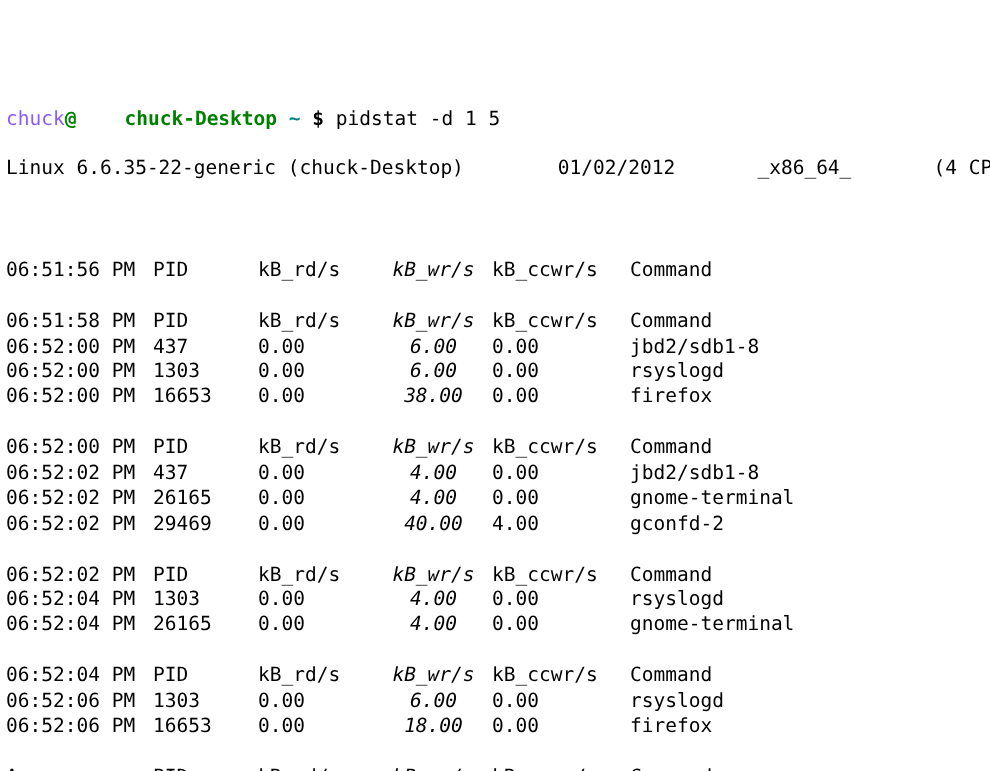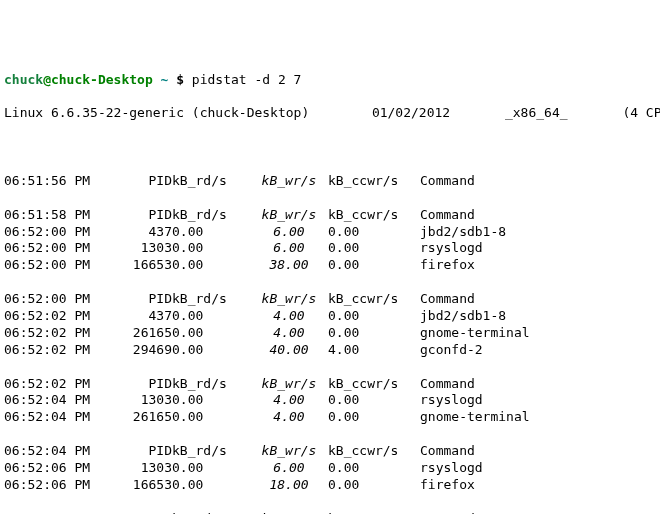--- a/index.html
+++ b/index.html
@@ -5,39 +5,39 @@
     body {
       margin: 0;
       padding: 4px;
       font-family: "DejaVu Sans Mono", "Liberation Mono", monospace;
       font-size: 13px;
       background: #fff;
       color: #000;
       white-space: pre;
       line-height: 1.3;
     }
-    .user { color: #15803d; font-weight: bold; }
-    .host { color: #008000; font-weight: bold; }
+    .user { color: #8b5cf6; font-weight: normal; }
+    .host { color: #008000; font-weight: bold; margin-left: 32px; }
     .at   { color: #008000; font-weight: bold; }
     .path { color: #008080; font-weight: bold; }
     .dollar{ color: #000; font-weight: bold; }
     .cmd  { color: #000; }
     .line { }
     .col-t { display:inline-block; width:98px; }
-    .col-pid { display:inline-block; width:70px; text-align:right; }
+    .col-pid { display:inline-block; width:70px; }
     .col-rd { display:inline-block; width:78px; }
     .col-wr { display:inline-block; width:78px; text-align:center;font-style:italic; }
     .col-cc { display:inline-block; width:78px; text-align:left; }
     .col-cmd{ display:inline-block; padding-left:14px; }
     .hdr { }
   </style>
 </head>
 <body>
 
 
 
-<div class="line"><span class="user">chuck</span><span class="at">@</span><span class="host">chuck-Desktop</span> <span class="path">~</span> <span class="dollar">$</span> <span class="cmd">pidstat -d 2 7</span></div>
+<div class="line"><span class="user">chuck</span><span class="at">@</span><span class="host">chuck-Desktop</span> <span class="path">~</span> <span class="dollar">$</span> <span class="cmd">pidstat -d 1 5</span></div>
 <div class="line"><span>Linux 6.6.35-22-generic (chuck-Desktop)</span>        <span>01/02/2012</span>       <span>_x86_64_</span>       <span>(4 CPU)</span></div>
 <div class="line"> </div>
 <div id="out"><div class="line hdr"><span class="col-t">06:51:56 PM</span><span class="col-pid">PID</span><span class="col-rd">kB_rd/s</span><span class="col-wr">kB_wr/s</span><span class="col-cc">kB_ccwr/s</span><span class="col-cmd">Command</span></div><div class="line"> </div><div class="line hdr"><span class="col-t">06:51:58 PM</span><span class="col-pid">PID</span><span class="col-rd">kB_rd/s</span><span class="col-wr">kB_wr/s</span><span class="col-cc">kB_ccwr/s</span><span class="col-cmd">Command</span></div><div class="line"><span class="col-t">06:52:00 PM</span><span class="col-pid">437</span><span class="col-rd">0.00</span><span class="col-wr">6.00</span><span class="col-cc">0.00</span><span class="col-cmd">jbd2/sdb1-8</span></div><div class="line"><span class="col-t">06:52:00 PM</span><span class="col-pid">1303</span><span class="col-rd">0.00</span><span class="col-wr">6.00</span><span class="col-cc">0.00</span><span class="col-cmd">rsyslogd</span></div><div class="line"><span class="col-t">06:52:00 PM</span><span class="col-pid">16653</span><span class="col-rd">0.00</span><span class="col-wr">38.00</span><span class="col-cc">0.00</span><span class="col-cmd">firefox</span></div><div class="line"> </div><div class="line hdr"><span class="col-t">06:52:00 PM</span><span class="col-pid">PID</span><span class="col-rd">kB_rd/s</span><span class="col-wr">kB_wr/s</span><span class="col-cc">kB_ccwr/s</span><span class="col-cmd">Command</span></div><div class="line"><span class="col-t">06:52:02 PM</span><span class="col-pid">437</span><span class="col-rd">0.00</span><span class="col-wr">4.00</span><span class="col-cc">0.00</span><span class="col-cmd">jbd2/sdb1-8</span></div><div class="line"><span class="col-t">06:52:02 PM</span><span class="col-pid">26165</span><span class="col-rd">0.00</span><span class="col-wr">4.00</span><span class="col-cc">0.00</span><span class="col-cmd">gnome-terminal</span></div><div class="line"><span class="col-t">06:52:02 PM</span><span class="col-pid">29469</span><span class="col-rd">0.00</span><span class="col-wr">40.00</span><span class="col-cc">4.00</span><span class="col-cmd">gconfd-2</span></div><div class="line"> </div><div class="line hdr"><span class="col-t">06:52:02 PM</span><span class="col-pid">PID</span><span class="col-rd">kB_rd/s</span><span class="col-wr">kB_wr/s</span><span class="col-cc">kB_ccwr/s</span><span class="col-cmd">Command</span></div><div class="line"><span class="col-t">06:52:04 PM</span><span class="col-pid">1303</span><span class="col-rd">0.00</span><span class="col-wr">4.00</span><span class="col-cc">0.00</span><span class="col-cmd">rsyslogd</span></div><div class="line"><span class="col-t">06:52:04 PM</span><span class="col-pid">26165</span><span class="col-rd">0.00</span><span class="col-wr">4.00</span><span class="col-cc">0.00</span><span class="col-cmd">gnome-terminal</span></div><div class="line"> </div><div class="line hdr"><span class="col-t">06:52:04 PM</span><span class="col-pid">PID</span><span class="col-rd">kB_rd/s</span><span class="col-wr">kB_wr/s</span><span class="col-cc">kB_ccwr/s</span><span class="col-cmd">Command</span></div><div class="line"><span class="col-t">06:52:06 PM</span><span class="col-pid">1303</span><span class="col-rd">0.00</span><span class="col-wr">6.00</span><span class="col-cc">0.00</span><span class="col-cmd">rsyslogd</span></div><div class="line"><span class="col-t">06:52:06 PM</span><span class="col-pid">16653</span><span class="col-rd">0.00</span><span class="col-wr">18.00</span><span class="col-cc">0.00</span><span class="col-cmd">firefox</span></div><div class="line"> </div><div class="line hdr"><span class="col-t">Average:</span><span class="col-pid">PID</span><span class="col-rd">kB_rd/s</span><span class="col-wr">kB_wr/s</span><span class="col-cc">kB_ccwr/s</span><span class="col-cmd">Command</span></div></div>
 
 
 
 
 </body></html>

